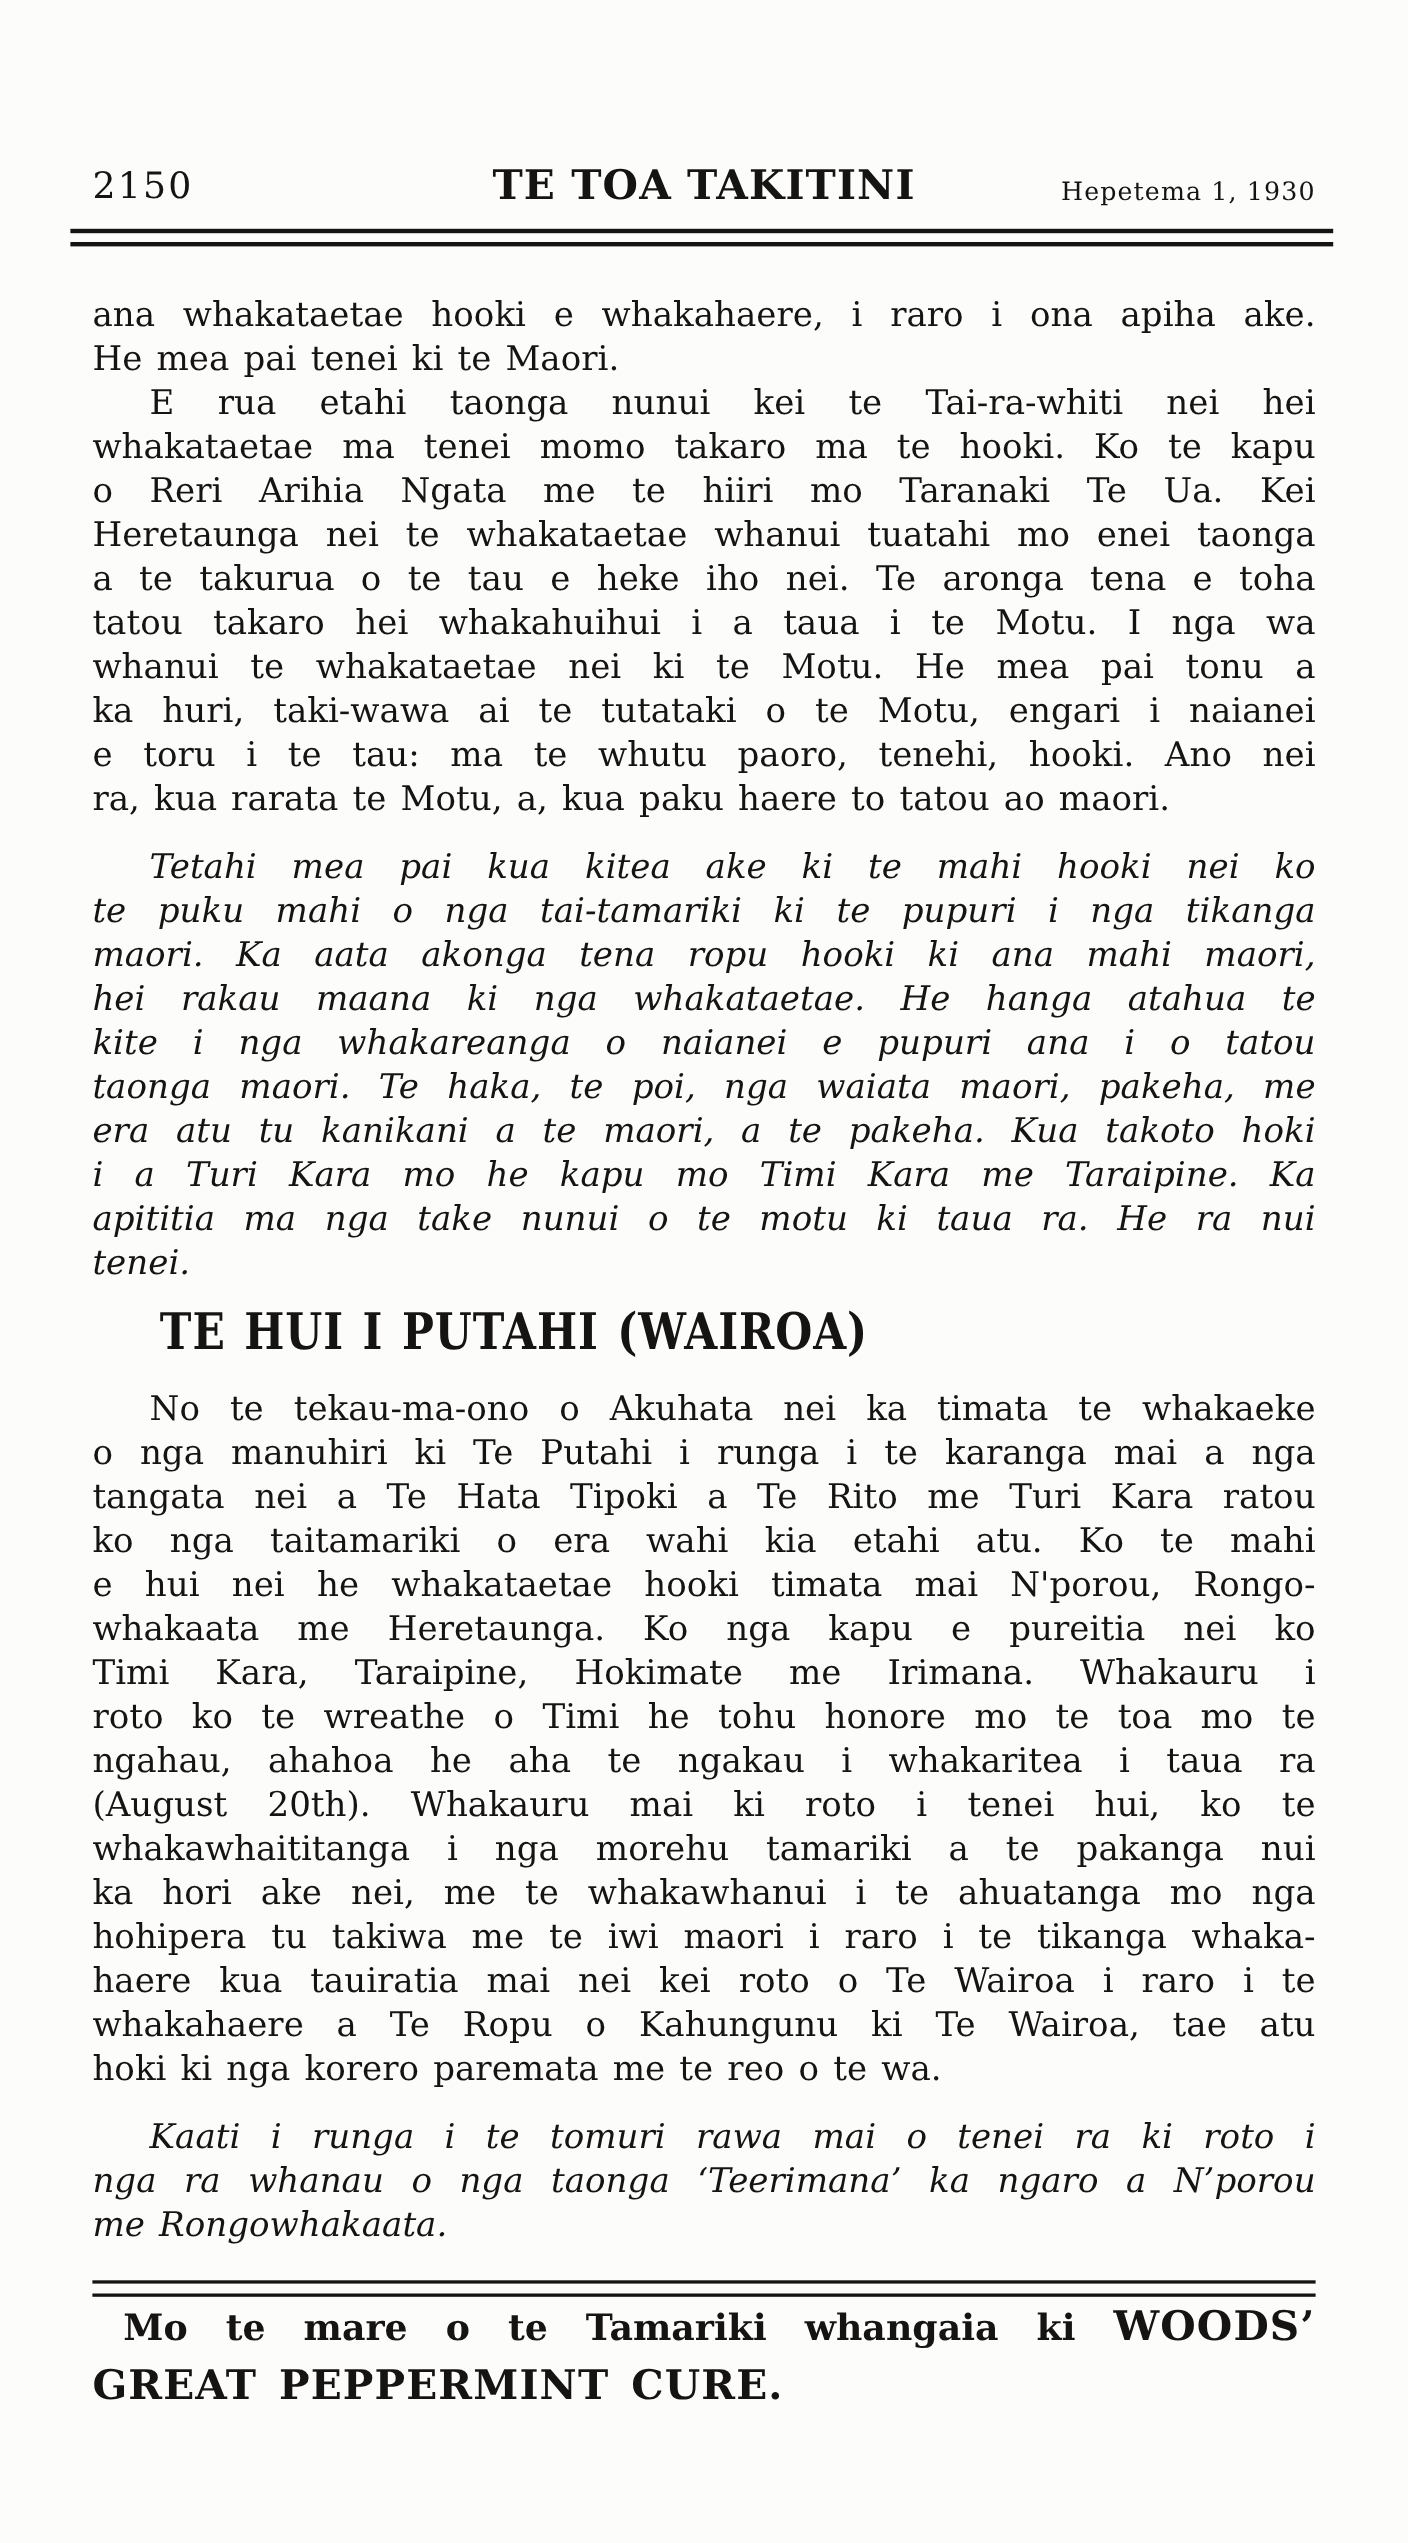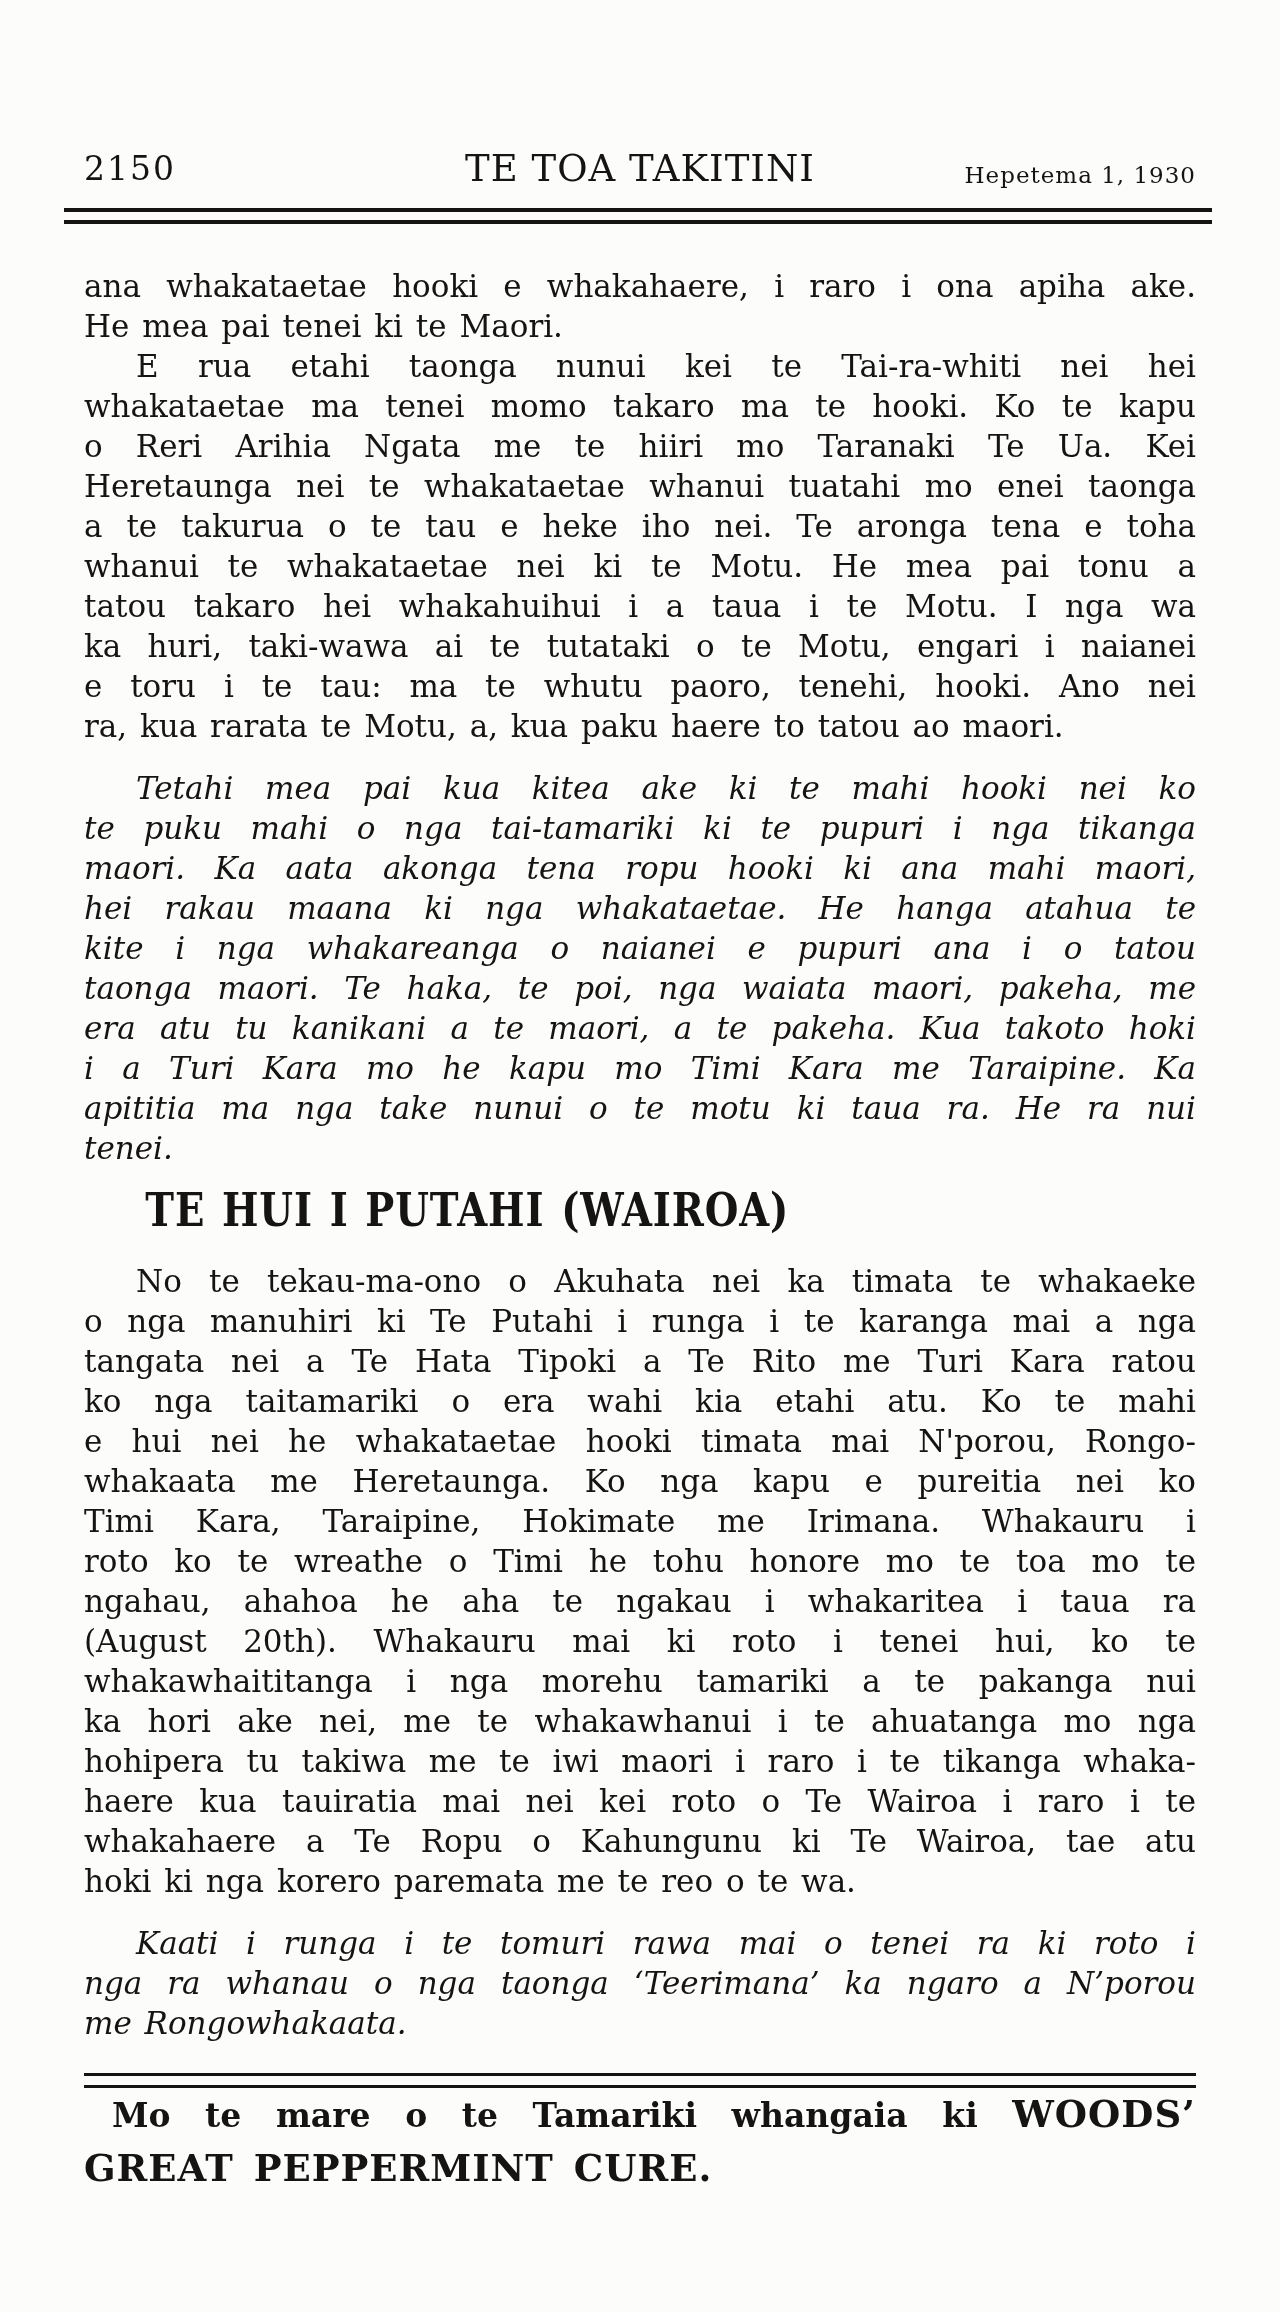--- a/index.html
+++ b/index.html
@@ -17,21 +17,21 @@
     box-sizing:border-box;
     width:1280px;height:2312px;
     padding:148px 84px 0 84px;
     overflow:hidden;
   }
   
   .header{position:relative;height:40px;}
   .pagenum{position:absolute;left:0;bottom:0;font-size:33px;letter-spacing:2px;}
   .masthead{
     position:absolute;left:50%;bottom:-2px;transform:translateX(-50%);
-    font-weight:normal;font-size:37px;letter-spacing:1px;white-space:nowrap;
+    font-weight:bold;font-size:37px;letter-spacing:1px;white-space:nowrap;
   }
   .issuedate{position:absolute;right:0;bottom:0;font-size:23px;letter-spacing:1px;white-space:nowrap;}
   
   .rule{height:8px;border-top:4px solid var(--ink);border-bottom:4px solid var(--ink);}
   .rule-header{margin:20px -16px 0 -20px;}
   .rule-footer{margin-top:30px;height:9px;border-top-width:3px;border-bottom-width:3px;}
   
   .bodycopy{
     margin-top:42px;
     font-size:31px;line-height:40px;
@@ -76,22 +76,22 @@
         <div class="tline">ana whakataetae hooki e whakahaere, i raro i ona apiha ake.</div>
         <div class="tline tlast">He mea pai tenei ki te Maori.</div>
       </div>
 
     <div class="para">
         <div class="tline">E rua etahi taonga nunui kei te Tai-ra-whiti nei hei</div>
         <div class="tline">whakataetae ma tenei momo takaro ma te hooki.  Ko te kapu</div>
         <div class="tline">o Reri Arihia Ngata me te hiiri mo Taranaki Te Ua.  Kei</div>
         <div class="tline">Heretaunga nei te whakataetae whanui tuatahi mo enei taonga</div>
         <div class="tline">a te takurua o te tau e heke iho nei.  Te aronga tena e toha</div>
+        <div class="tline">tatou takaro hei whakahuihui i a taua i te Motu.  I nga wa</div>
         <div class="tline">whanui te whakataetae nei ki te Motu.  He mea pai tonu a</div>
-        <div class="tline">tatou takaro hei whakahuihui i a taua i te Motu.  I nga wa</div>
         <div class="tline">ka huri, taki-wawa ai te tutataki o te Motu, engari i naianei</div>
         <div class="tline">e toru i te tau: ma te whutu paoro, tenehi, hooki.  Ano nei</div>
         <div class="tline tlast">ra, kua rarata te Motu, a, kua paku haere to tatou ao maori.</div>
       </div>
 
     <div class="para spaced">
         <div class="tline">Tetahi mea pai kua kitea ake ki te mahi hooki nei ko</div>
         <div class="tline">te puku mahi o nga tai-tamariki ki te pupuri i nga tikanga</div>
         <div class="tline">maori.  Ka aata akonga tena ropu hooki ki ana mahi maori,</div>
         <div class="tline">hei rakau maana ki nga whakataetae.  He hanga atahua te</div>

